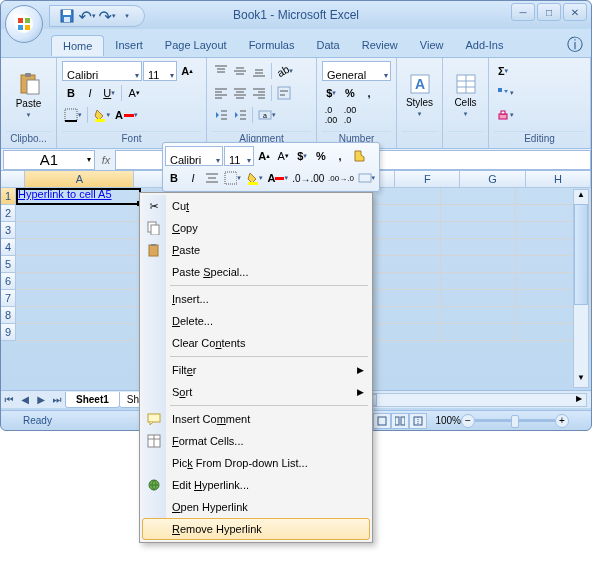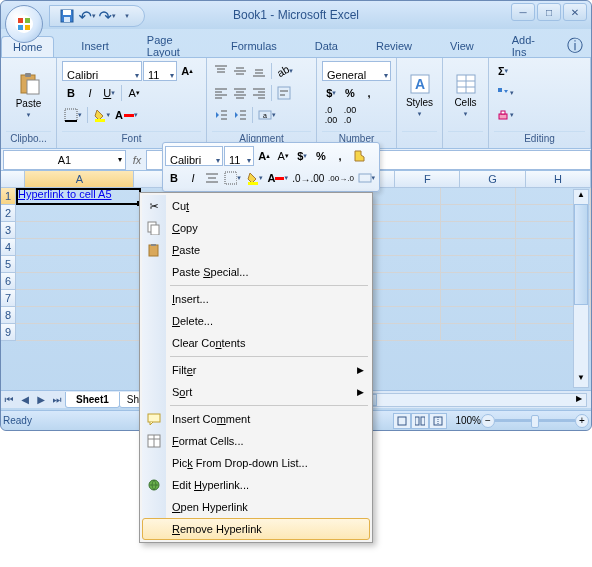--- a/index.html
+++ b/index.html
@@ -8,39 +8,39 @@
 .window { width: 592px; height: 431px; background: linear-gradient(#cde3f7,#bcd7f0); border: 1px solid #6b8ab6; border-radius: 6px; position: relative; }
 
 .titlebar { height: 28px; display: flex; align-items: center; padding: 0 4px; background: linear-gradient(#d7e8fb,#bcd7f0); border-radius: 6px 6px 0 0; }
 .office-btn { position: absolute; left: 4px; top: 4px; width: 38px; height: 38px; border-radius: 50%; background: radial-gradient(circle at 30% 30%, #fff, #d7e8fb 60%, #9fc0e4); border: 1px solid #7a9bc7; z-index: 5; display: flex; align-items: center; justify-content: center; font-size: 18px; }
 .qat { position: absolute; left: 48px; top: 4px; height: 22px; display: flex; align-items: center; gap: 2px; padding: 0 8px; background: linear-gradient(#e6f0fb,#c7ddf2); border-radius: 0 11px 11px 0; border: 1px solid #9fc0e4; }
 .qat-btn { width: 18px; height: 18px; display: flex; align-items: center; justify-content: center; cursor: pointer; }
 .title-txt { position: absolute; left: 0; right: 0; text-align: center; font-size: 12px; color: #2b548c; pointer-events: none; }
 .ctrlbtns { position: absolute; right: 4px; top: 2px; display: flex; gap: 2px; }
 .ctrlbtn { width: 24px; height: 18px; background: linear-gradient(#e6f0fb,#c7ddf2); border: 1px solid #9fc0e4; border-radius: 3px; display: flex; align-items: center; justify-content: center; font-size: 10px; cursor: pointer; color: #3a5a8a; }
 
-.tabs { height: 22px; margin-top: 6px; display: flex; align-items: center; gap: 16px; }
+.tabs { height: 22px; margin-top: 6px; display: flex; align-items: flex-start; padding-left: 50px; gap: 0; }
 .tab { padding: 4px 11px; font-size: 11px; color: #2b548c; cursor: pointer; border-radius: 4px 4px 0 0; }
 .tab.active { background: #e6f0fb; border: 1px solid #9fc0e4; border-bottom: none; color: #2b548c; font-weight: 400; }
 .tab-help { margin-left: auto; margin-right: 8px; color: #2b548c; }
 
 .ribbon { height: 92px; background: linear-gradient(#e9f2fb,#d3e4f6); border-top: 1px solid #9fc0e4; border-bottom: 1px solid #9fc0e4; display: flex; position: relative; }
 .group { border-right: 1px solid #b0c8e3; padding: 3px 5px; display: flex; flex-direction: column; min-width: 0; }
 .group-body { flex: 1; display: flex; flex-direction: column; gap: 2px; }
 .group-label { font-size: 10px; color: #3a5a8a; text-align: center; padding: 1px 0; border-top: 1px solid #c7ddf2; position: relative; white-space: nowrap; overflow: hidden; text-overflow: ellipsis; }
 .row { display: flex; align-items: center; gap: 1px; }
 .row .sep { width: 1px; height: 16px; background: #b0c8e3; margin: 0 2px; }
 .rbtn { min-width: 18px; height: 20px; padding: 0 2px; display: flex; align-items: center; justify-content: center; font-size: 11px; cursor: pointer; border-radius: 2px; }
 .bigbtn { display: flex; flex-direction: column; align-items: center; justify-content: center; gap: 2px; padding: 4px 6px; font-size: 10px; cursor: pointer; border-radius: 3px; height: 68px; }
 .combo { height: 20px; border: 1px solid #9fbce0; background: #fff; font-size: 11px; padding: 8px 14px 0 4px; position: relative; cursor: pointer; display: flex; align-items: center; }
 .combo::after { content: "▾"; position: absolute; right: 2px; font-size: 8px; color: #3a5a8a; }
 .dd { font-size: 7px; color: #3a5a8a; }
 
 .formula { height: 22px; background: #e6f0fb; display: flex; align-items: center; border-bottom: 1px solid #9fc0e4; }
-.namebox { width: 123px; height: 20px; background: #fff; border: 1px solid #9fbce0; margin: 0 2px; display: flex; align-items: center; justify-content: center; font-size: 11px; position: relative; }
+.namebox { width: 92px; height: 20px; background: #fff; border: 1px solid #9fbce0; margin: 0 2px; display: flex; align-items: center; justify-content: center; font-size: 15px; position: relative; }
 .namebox::after { content: "▾"; position: absolute; right: 3px; font-size: 8px; }
 .fx { width: 18px; font-size: 11px; font-style: italic; text-align: center; color: #666; cursor: pointer; }
 .finput { flex: 1; height: 20px; background: #fff; border: 1px solid #9fbce0; }
 
 .gridwrap { position: relative; }
 .colhdrs { height: 17px; display: flex; background: linear-gradient(#f4f9fe,#dce9f8); border-bottom: 1px solid #b0c8e3; }
 .rowhdr-space { width: 28px; border-right: 1px solid #b0c8e3; }
 .colhdr { width: 75px; border-right: 1px solid #b0c8e3; text-align: center; font-size: 11px; color: #2b548c; line-height: 17px; cursor: pointer; }
 .colhdr.sel { background: linear-gradient(#fde8b6,#f7d484); }
 .colhdr.wide { width: 125px; }
@@ -64,21 +64,21 @@
 .hscroll { flex: 1; margin: 0 4px 0 20px; height: 14px; background: #e6f0fb; border: 1px solid #b0c8e3; display: flex; }
 .hscroll .arrow { width: 14px; text-align: center; font-size: 8px; cursor: pointer; }
 .hscroll .track { flex: 1; position: relative; }
 .hscroll .thumb { position: absolute; left: 0; width: 50%; height: 100%; background: linear-gradient(#d7e8fb,#bcd7f0); border: 1px solid #9fc0e4; cursor: pointer; }
 
 .vscroll { position: absolute; right: 2px; top: 188px; width: 16px; bottom: 42px; background: #e6f0fb; border: 1px solid #b0c8e3; display: flex; flex-direction: column; }
 .vscroll .arrow { height: 14px; text-align: center; font-size: 8px; cursor: pointer; }
 .vscroll .track { flex: 1; position: relative; }
 .vscroll .thumb { position: absolute; top: 0; height: 60%; width: 100%; background: linear-gradient(90deg,#d7e8fb,#bcd7f0); border: 1px solid #9fc0e4; cursor: pointer; }
 
-.status { position: absolute; bottom: 0; left: 0; right: 0; height: 20px; background: linear-gradient(#d7e8fb,#bcd7f0); border-top: 1px solid #9fc0e4; display: flex; align-items: center; font-size: 10px; padding: 0 2px; border-radius: 0 0 6px 6px; }
+.status { position: absolute; bottom: 0; left: 0; right: 0; height: 20px; background: linear-gradient(#d7e8fb,#bcd7f0); border-top: 1px solid #9fc0e4; display: flex; align-items: center; font-size: 10px; padding: 0 22px; border-radius: 0 0 6px 6px; }
 .status .st-ready { color: #2b548c; }
 .status .zoom { margin-left: auto; display: flex; align-items: center; gap: 0; }
 .zoom .zbtn { width: 14px; height: 14px; border: 1px solid #9fc0e4; border-radius: 50%; text-align: center; line-height: 12px; cursor: pointer; font-size: 10px; background: #e6f0fb; }
 .zoom .slider { width: 80px; height: 3px; background: #9fc0e4; position: relative; }
 .zoom .slider::after { content: ""; position: absolute; left: 50%; top: -4px; width: 6px; height: 11px; background: #e6f0fb; border: 1px solid #9fc0e4; border-radius: 2px; transform: translateX(-50%); }
 .vbtns { display: flex; gap: 0; margin-right: 8px; }
 .vbtn { width: 18px; height: 16px; border: 1px solid #9fc0e4; background: #e6f0fb; cursor: pointer; display:flex; align-items:center; justify-content:center;}
 .vbtn svg { width: 10px; height: 10px; }
 
 .minitb { position: absolute; left: 162px; top: 142px; width: 218px; background: linear-gradient(#f7fbff,#e4eef9); border: 1px solid #9fbce0; border-radius: 3px; padding: 2px; box-shadow: 2px 2px 4px rgba(0,0,0,.15); z-index: 20; }

